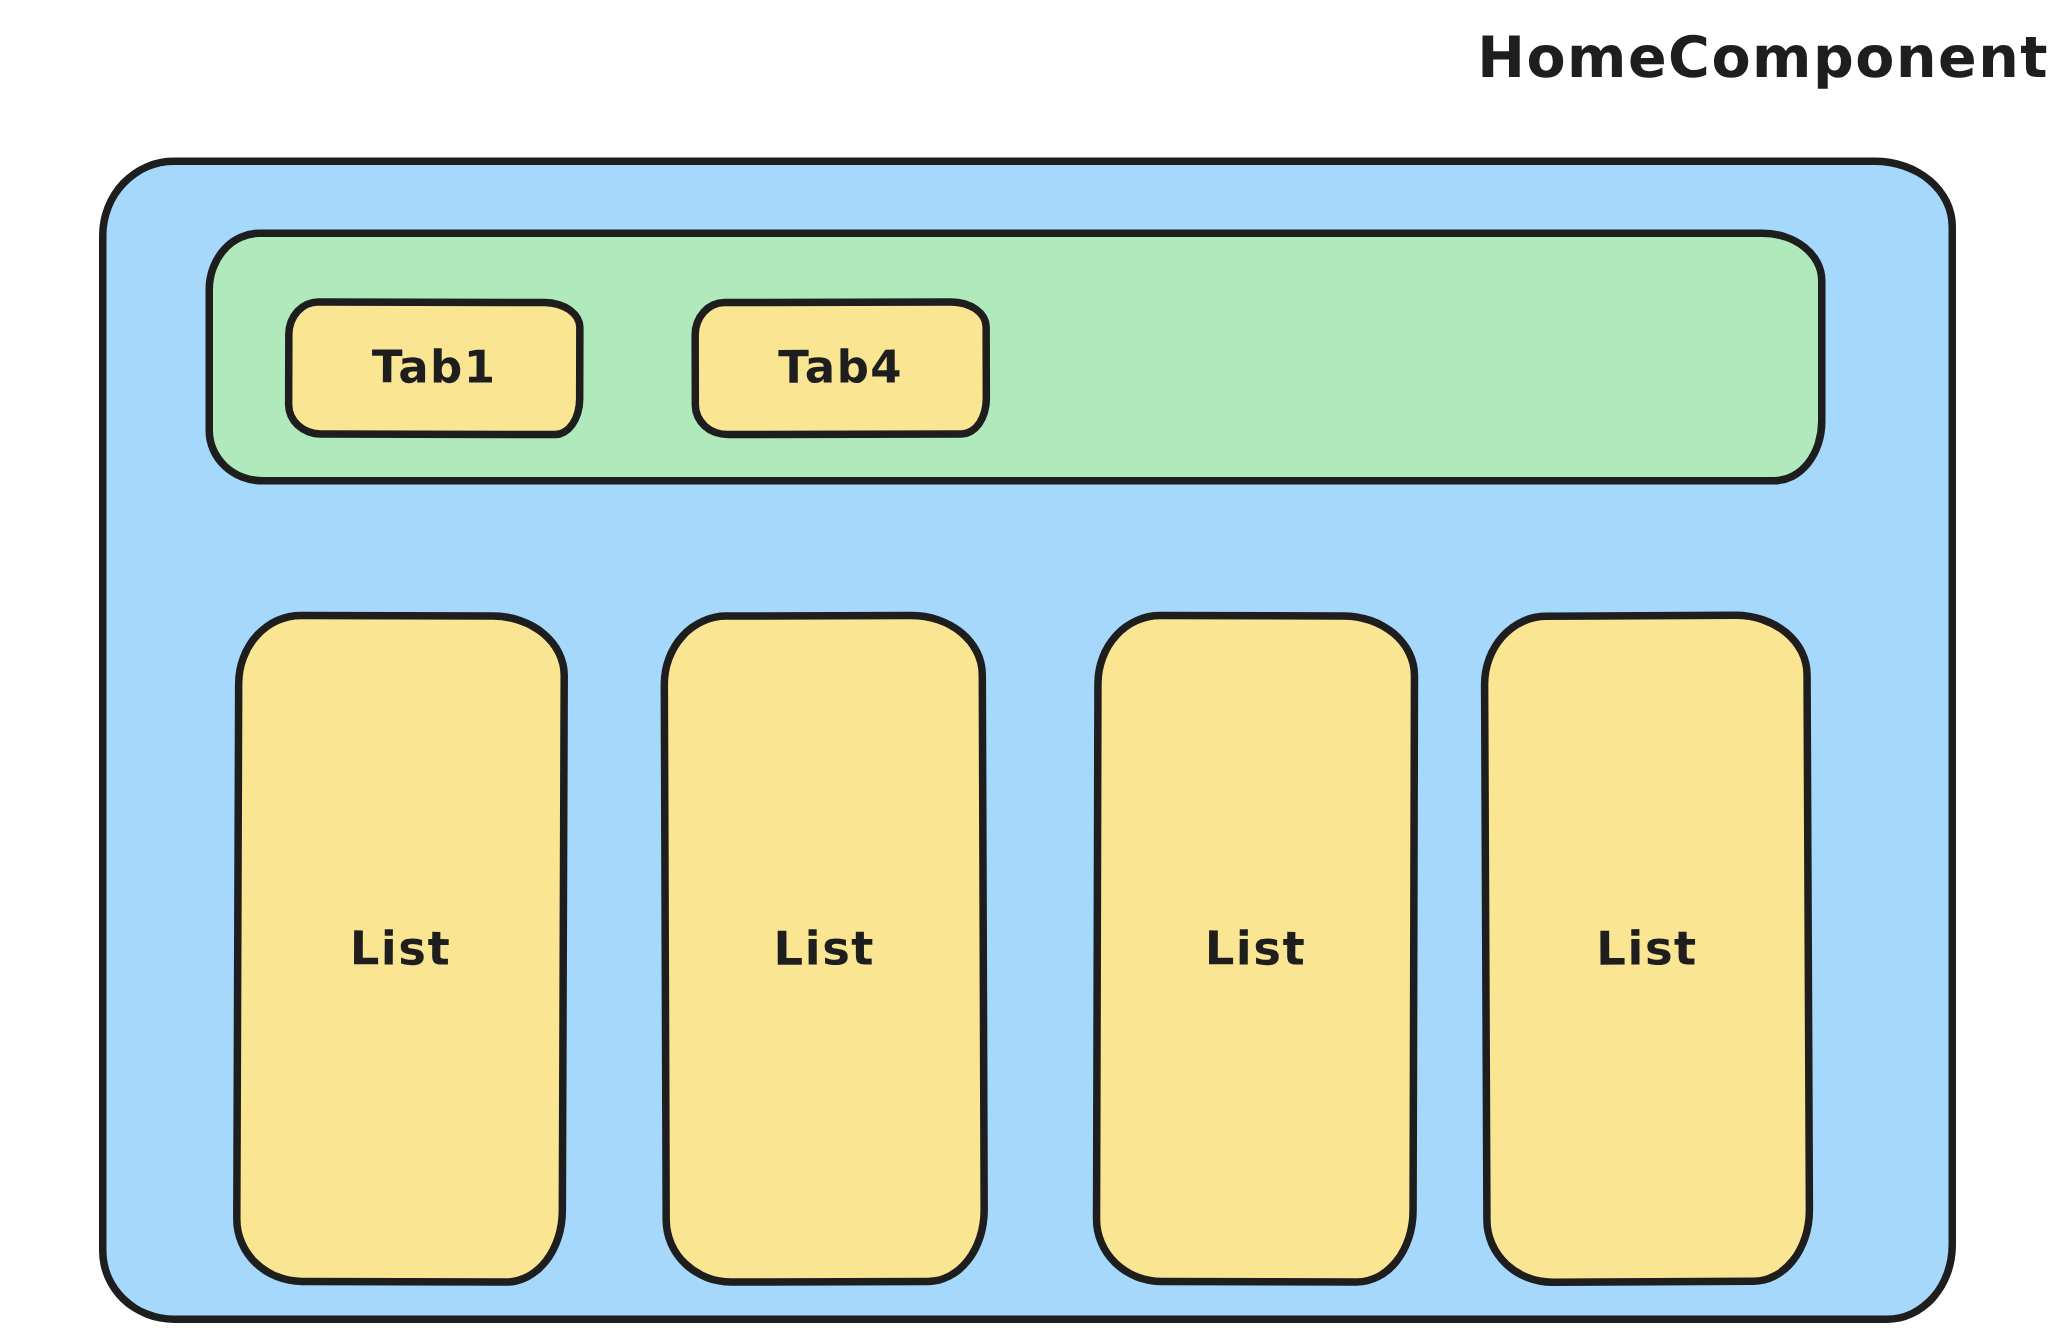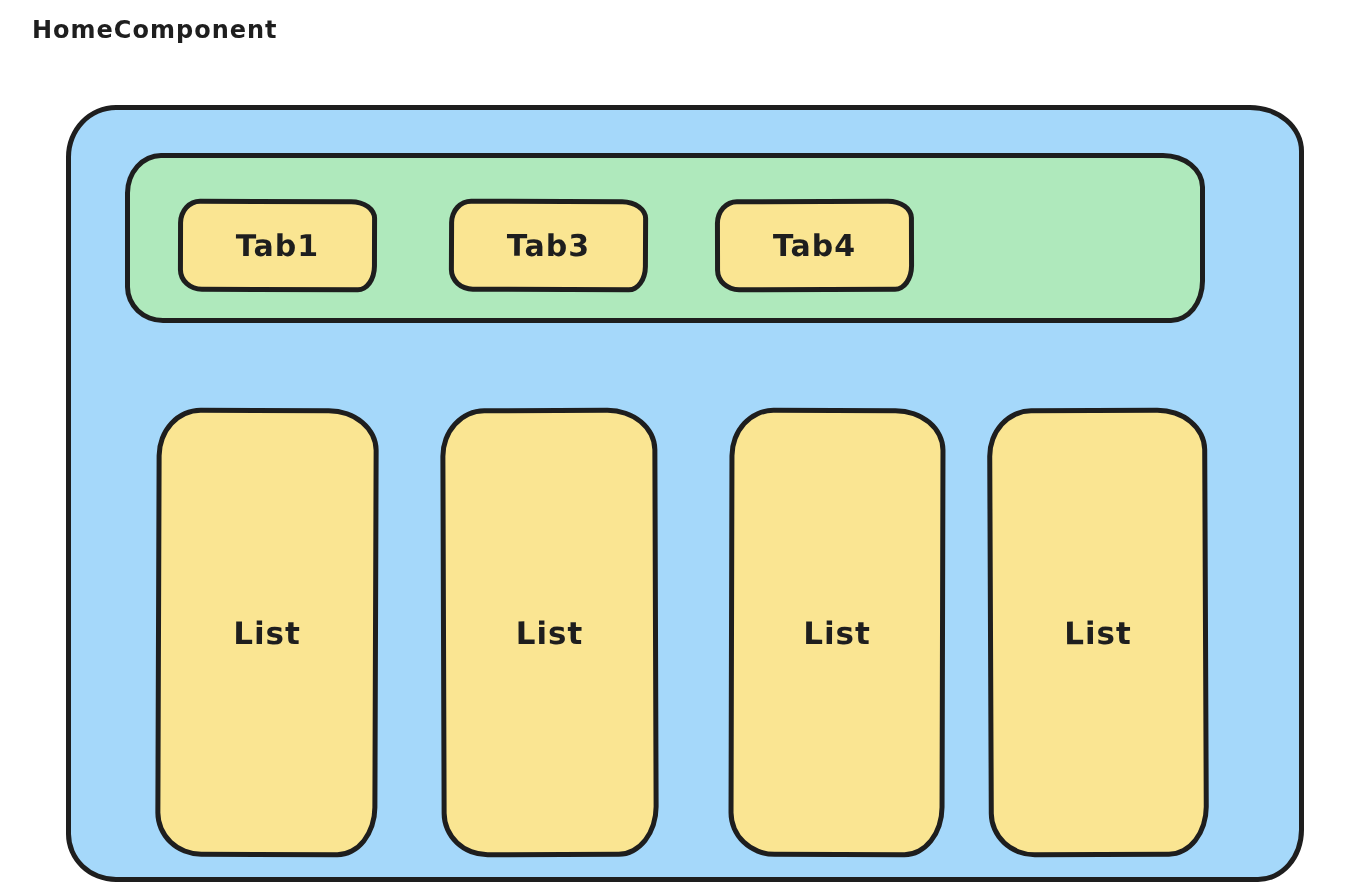--- a/index.html
+++ b/index.html
@@ -21,39 +21,39 @@
   .canvas {
     position: relative;
     width: 1366px;
     height: 896px;
   }
   .diagram-title {
     position: absolute;
     top: 16px;
     left: 0;
     right: 0;
-    text-align: left;
-    font-size: 24px;
+    text-align: right;
+    font-size: 38px;
     font-weight: 600;
     letter-spacing: 1px;
     padding-left: 32px;
   }
   .outer-container {
     position: absolute;
     left: 66px;
     top: 105px;
     width: 1238px;
     height: 777px;
     background: var(--container-fill);
     border: 5px solid var(--stroke);
     border-radius: 50px 54px 46px 50px / 52px 46px 52px 48px;
   }
   .tab-bar {
     position: absolute;
-    left: 54px;
+    left: 66px;
     top: 43px;
     width: 1080px;
     height: 170px;
     background: var(--tab-bar-fill);
     border: 5px solid var(--stroke);
     border-radius: 36px 42px 34px 38px / 40px 34px 42px 36px;
     display: flex;
     align-items: flex-start;
     padding: 41px 28px 0 48px;
   }
@@ -108,23 +108,20 @@
 <div class="canvas">
 
   <div class="diagram-title">HomeComponent</div>
 
   <div class="outer-container">
 
     <div class="tab-bar">
       <div class="tab tab-1">
         <span>Tab1</span>
       </div>
-      <div class="tab tab-3">
-        <span>Tab3</span>
-      </div>
       <div class="tab tab-4">
         <span>Tab4</span>
       </div>
     </div>
 
     <div class="lists-row">
       <div class="list-panel list-1">
         <span>List</span>
       </div>
       <div class="list-panel list-2">

